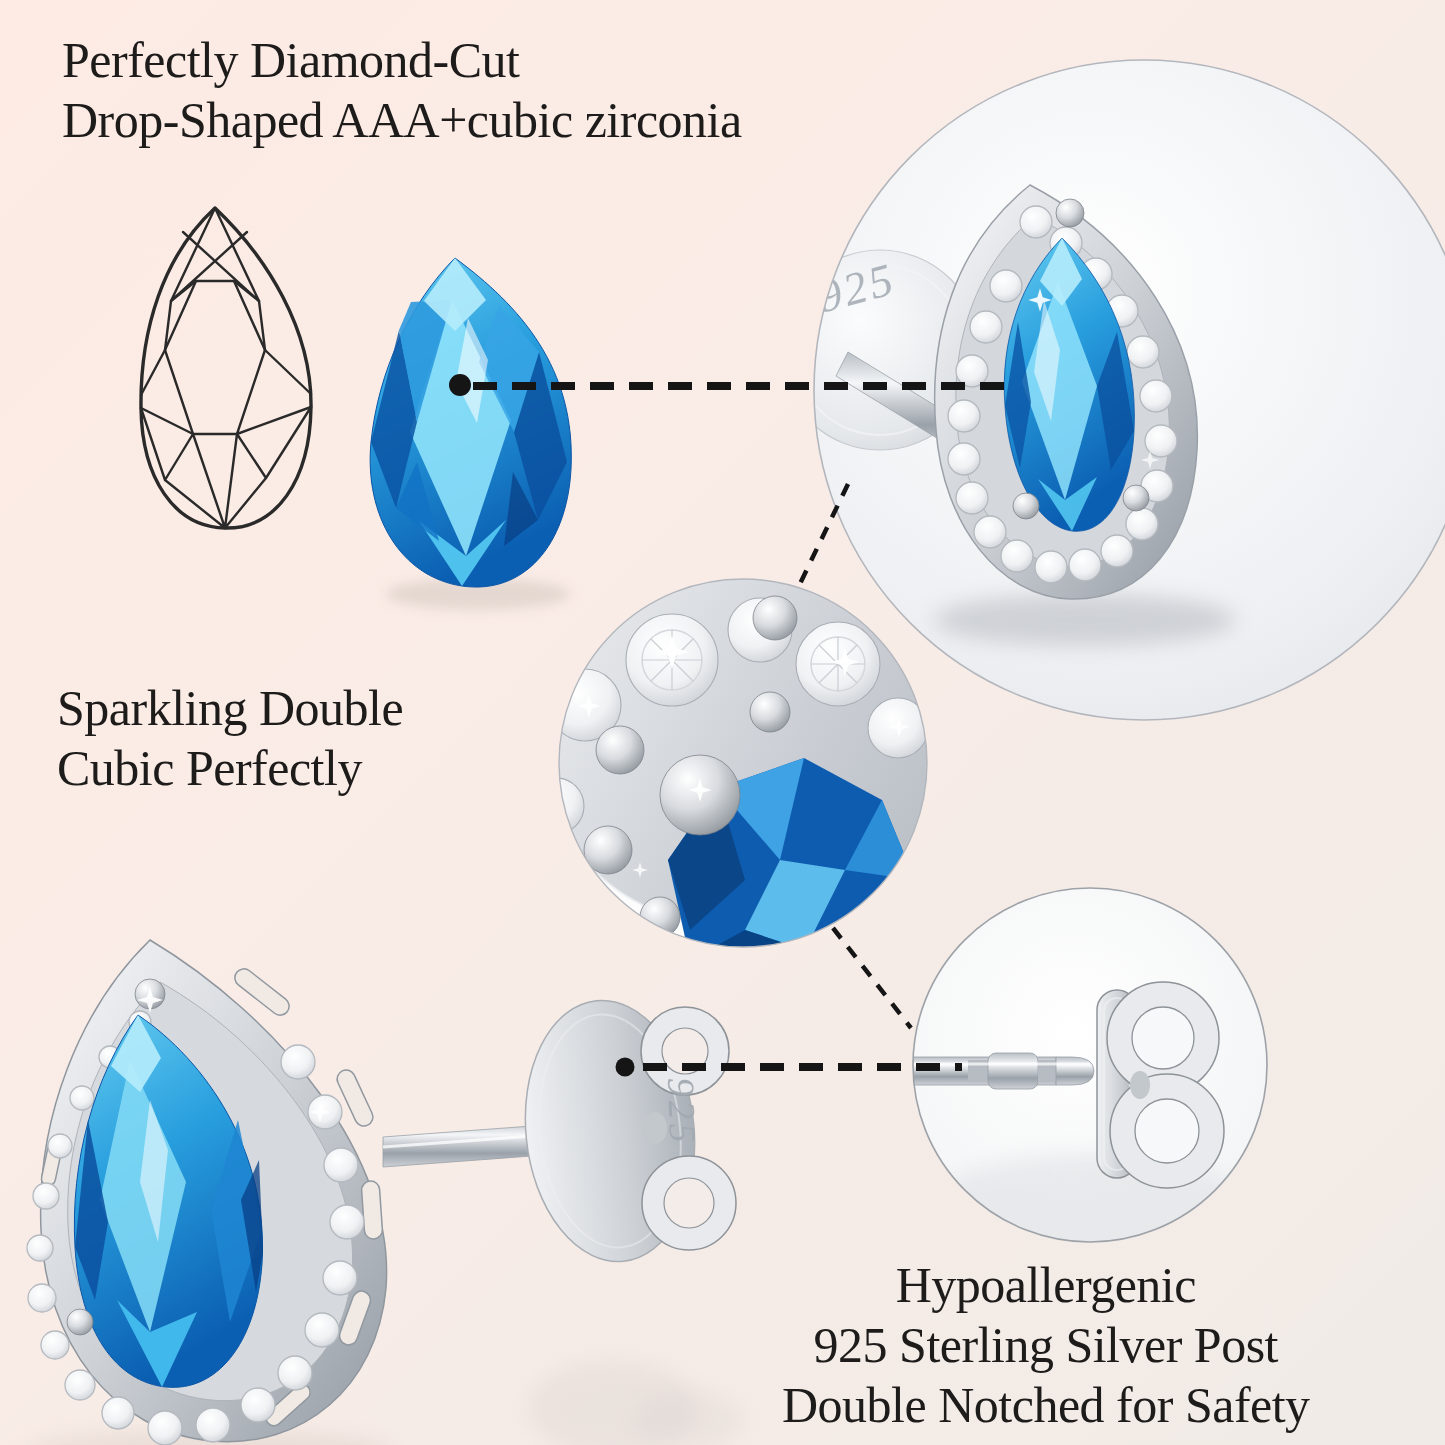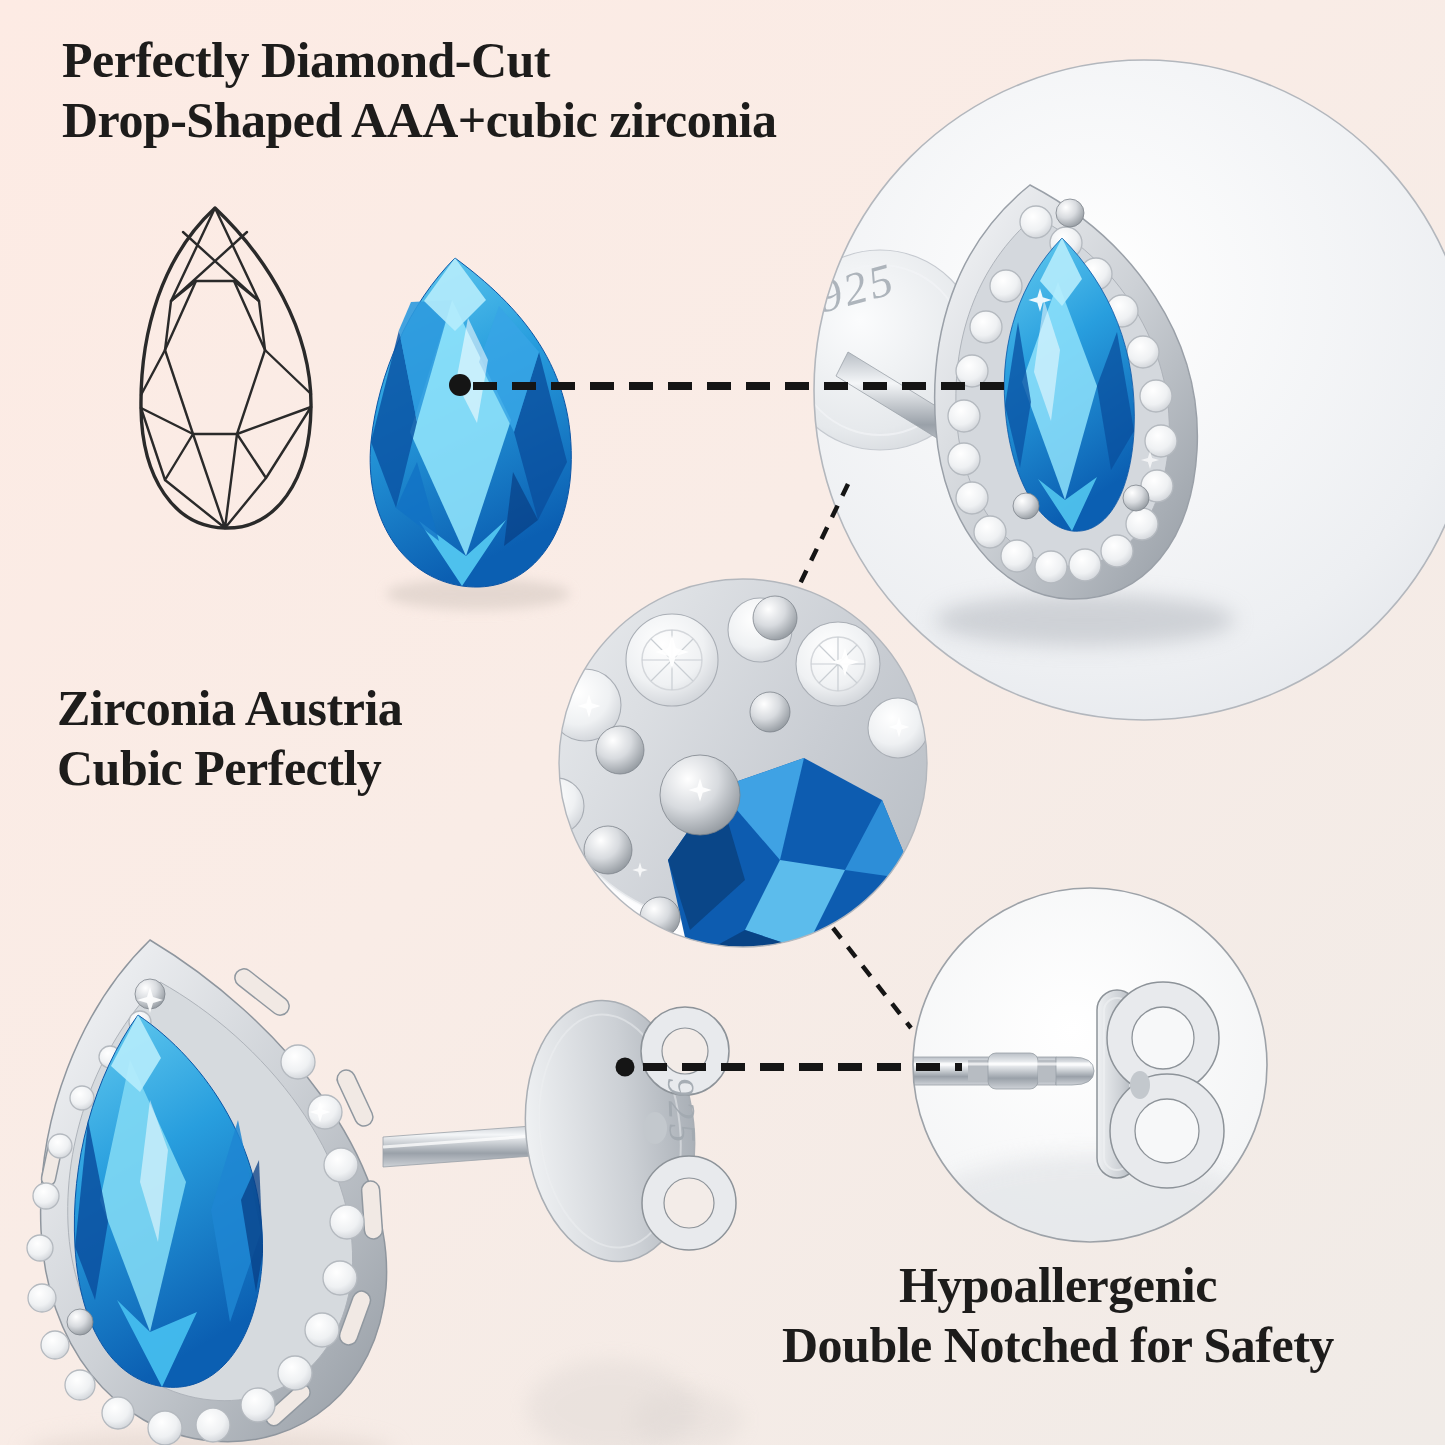--- a/index.html
+++ b/index.html
@@ -6,21 +6,21 @@
   .stage{
     position:relative;
     width:1445px;height:1445px;
     overflow:hidden;
     background:linear-gradient(135deg,#fdebe4 0%,#f9ece6 45%,#f0ebe7 100%);
     font-family:"Liberation Serif", serif;
   }
   .art{position:absolute;left:0;top:0;width:1445px;height:1445px;}
   .heading{
     position:absolute;
-    font-weight:700;
+    font-weight:400;
     font-size:50px;
     line-height:60px;
     letter-spacing:-0.5px;
     color:#1d1c1b;
     white-space:nowrap;
   }
   .heading-top{left:62px;top:30px;}
   .heading-left{left:57px;top:678px;}
   .heading-bottom{left:782px;top:1255px;text-align:center;}
   .cz{fill:url(#gCZ);stroke:#b4b9bf;stroke-width:1.3;}
@@ -319,22 +319,23 @@
     <circle cx="625" cy="1067" r="9.5" fill="#151515" stroke="none"></circle>
   </g>
 </svg>
 
   <div class="heading heading-top">
     <div>Perfectly Diamond-Cut</div>
     <div>Drop-Shaped AAA+cubic zirconia</div>
   </div>
 
   <div class="heading heading-left">
-    <div>Zirconia Austria</div>
+    <div>Sparkling Double</div>
     <div>Cubic Perfectly</div>
   </div>
 
   <div class="heading heading-bottom">
     <div>Hypoallergenic</div>
+    <div>925 Sterling Silver Post</div>
     <div>Double Notched for Safety</div>
   </div>
 
 </div>
 
 </body></html>

